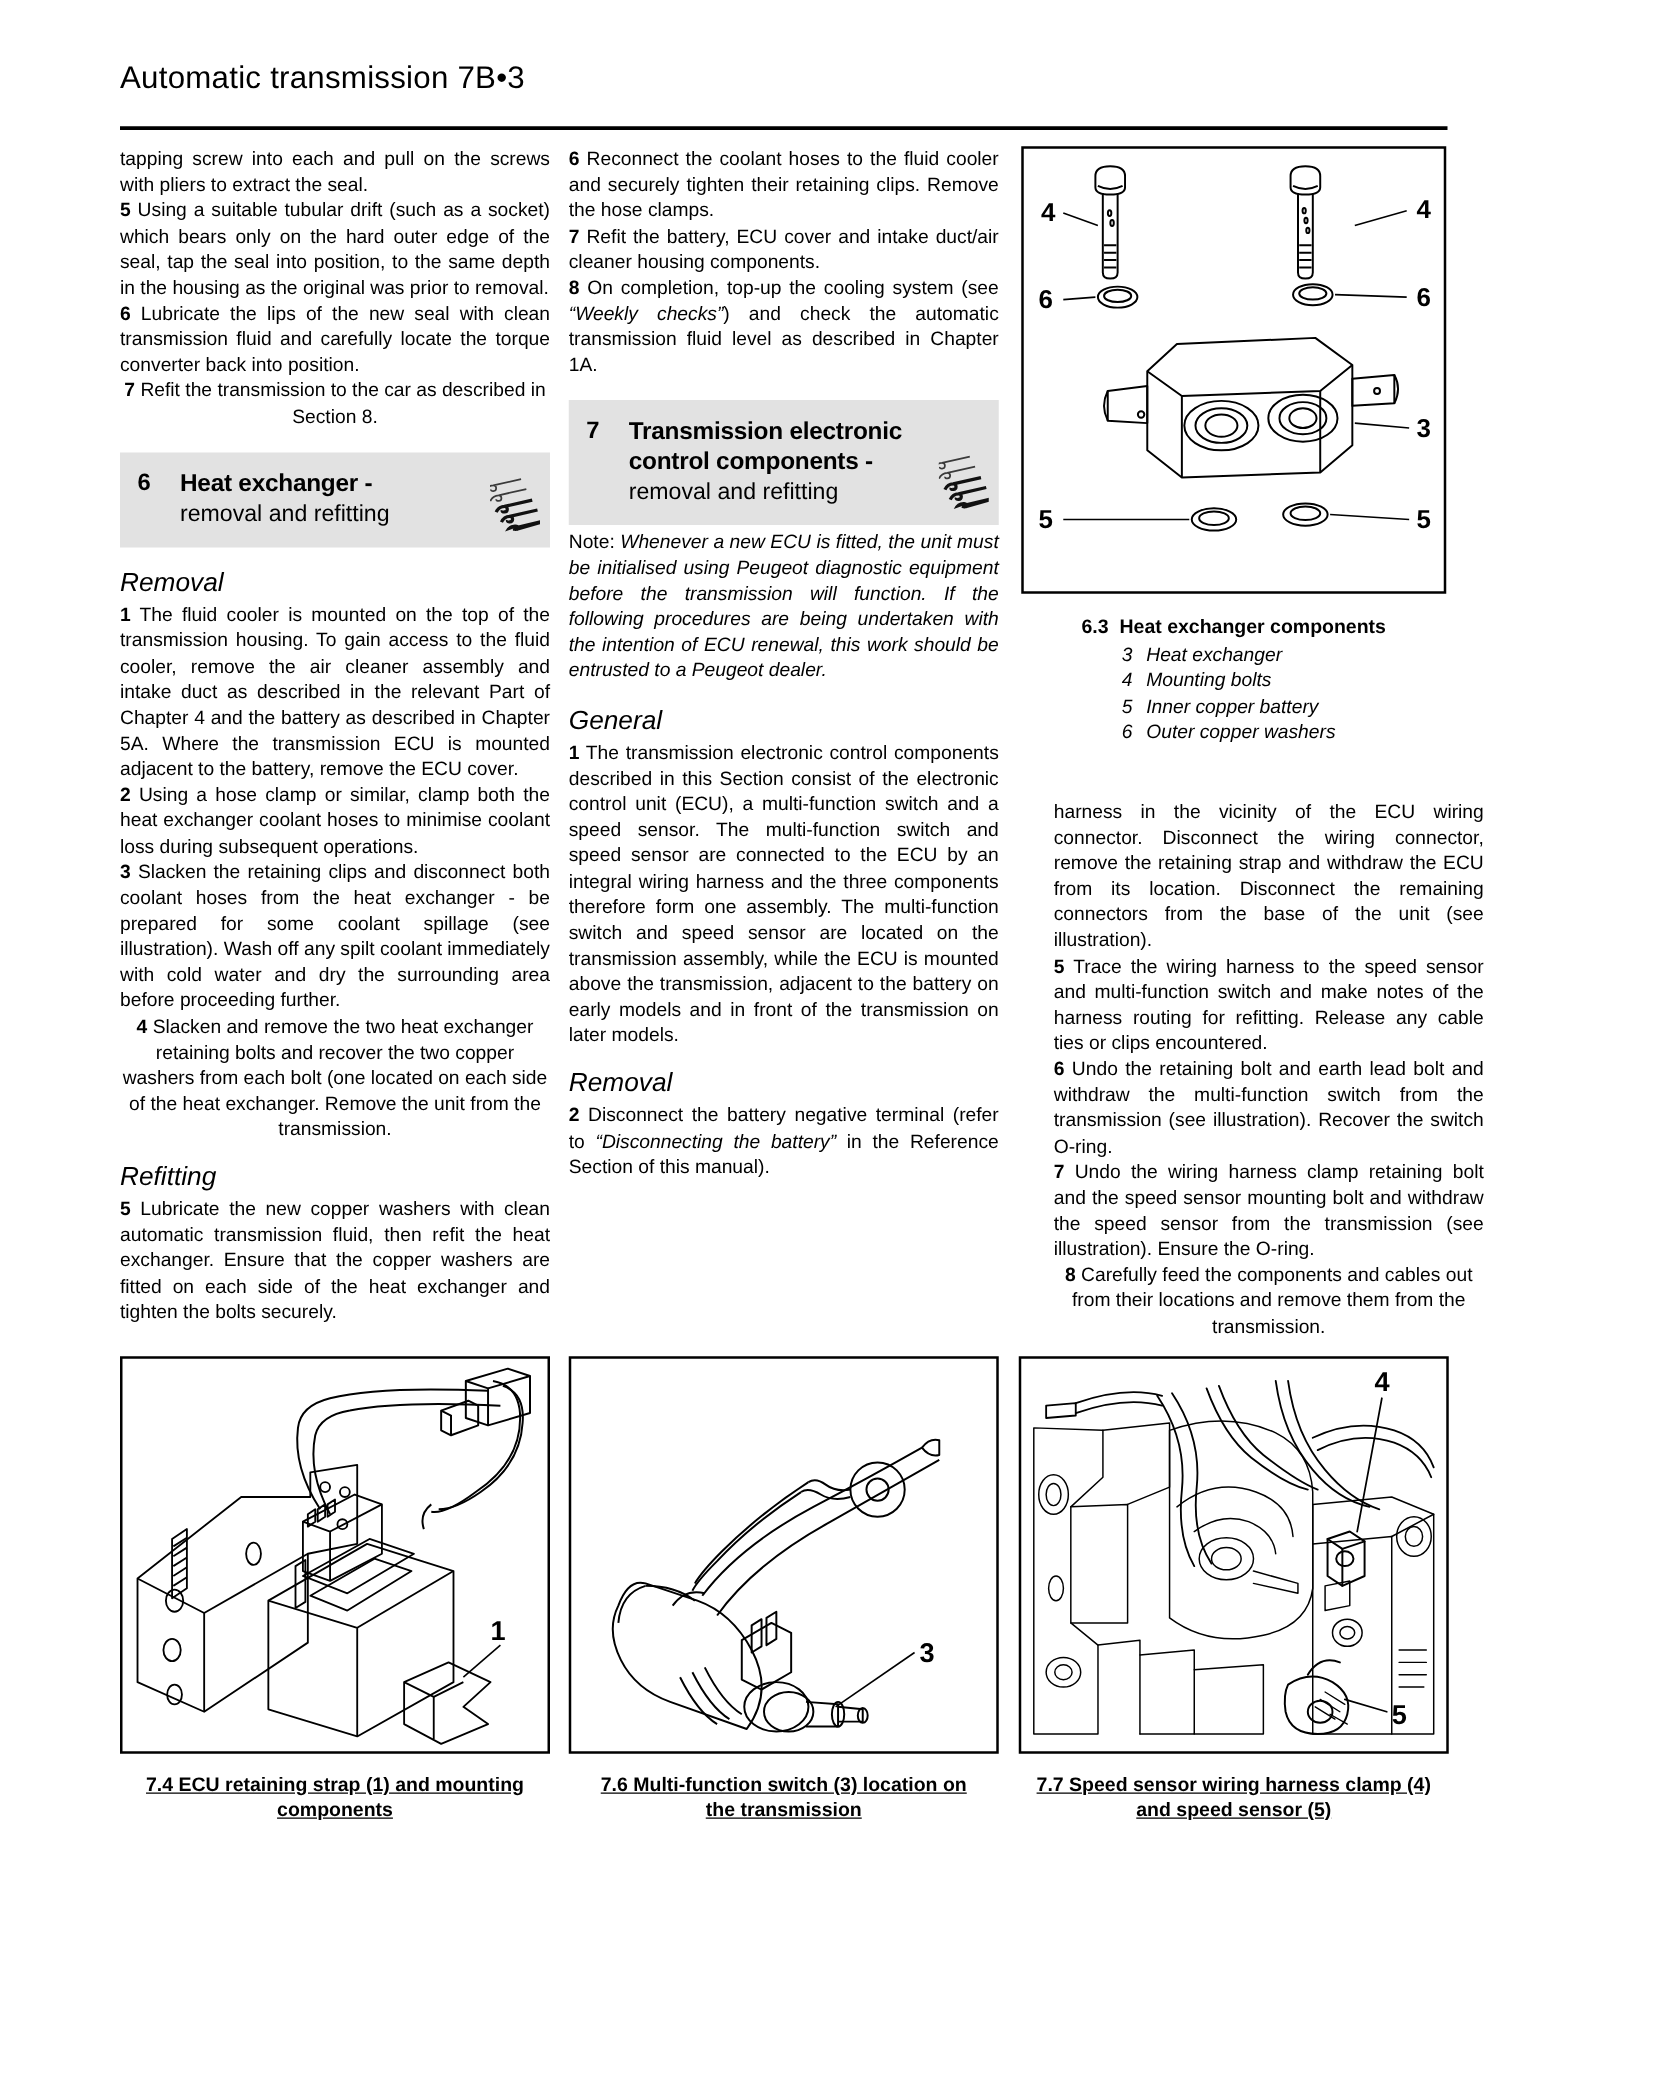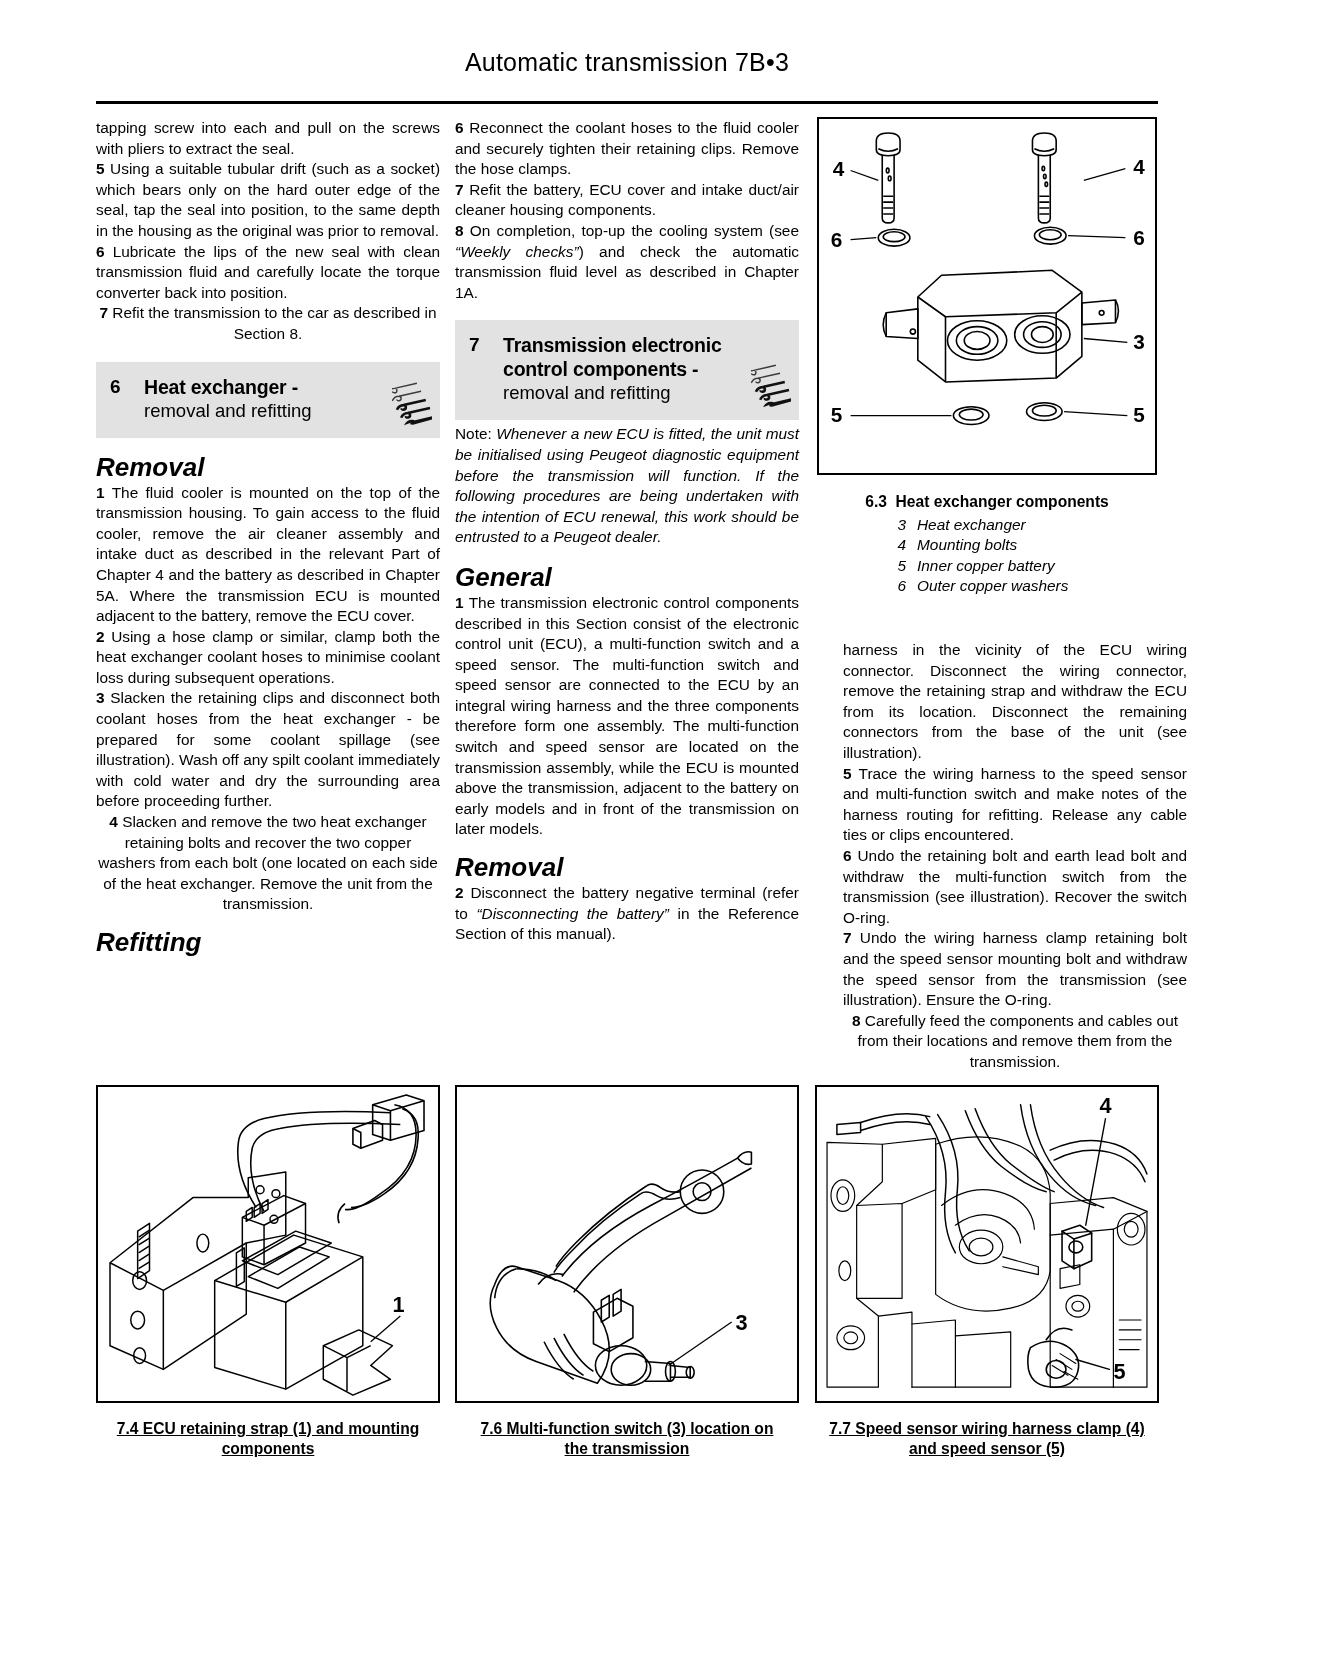--- a/index.html
+++ b/index.html
@@ -21,21 +21,21 @@
     width: 1336px;
     height: 1670px;
   }
 
   
   .header {
     position: absolute;
     left: 96px;
     top: 48px;
     width: 1062px;
-    text-align: center;
+    text-align: left;
     text-decoration: underline;
   }
   .header-title {
     font-size: 25px;
     letter-spacing: .2px;
     display: inline-block;
   }
   .header-rule {
     position: absolute;
     left: 96px;
@@ -97,22 +97,22 @@
   .spanner {
     position: absolute;
     right: 8px;
     bottom: 8px;
     width: 40px;
     height: 52px;
   }
 
   
   .subhead {
-    font-size: 26px;
-    font-weight: bold;
+    font-size: 21px;
+    font-weight: normal;
     font-style: italic;
     margin: 17px 0 4px 0;
     line-height: 24px;
   }
   .subhead.tight { margin-top: 15px; }
 
   
   .figbox {
     border: 2px solid #000;
     background: #fff;
@@ -204,20 +204,21 @@
     <p><span class="num">1</span> <span>The fluid cooler is mounted on the top of the transmission housing. To gain access to the fluid cooler, remove the air cleaner assembly and intake duct as described in the relevant Part of Chapter 4 and the battery as described in Chapter 5A. Where the transmission ECU is mounted adjacent to the battery, remove the ECU cover.</span></p>
 
     <p><span class="num">2</span> <span>Using a hose clamp or similar, clamp both the heat exchanger coolant hoses to minimise coolant loss during subsequent operations.</span></p>
 
     <p><span class="num">3</span> <span>Slacken the retaining clips and disconnect both coolant hoses from the heat exchanger - be prepared for some coolant spillage </span><span class="b">(see illustration)</span><span>. Wash off any spilt coolant immediately with cold water and dry the surrounding area before proceeding further.</span></p>
 
     <p class="last"><span class="num">4</span> <span>Slacken and remove the two heat exchanger retaining bolts and recover the two copper washers from each bolt (one located on each side of the heat exchanger. Remove the unit from the transmission.</span></p>
 
     <div class="subhead tight">Refitting</div>
 
+    <p><span class="num">5</span> <span>Lubricate the new copper washers with clean automatic transmission fluid, then refit the heat exchanger. Ensure that the copper washers are fitted on each side of the heat exchanger and tighten the bolts securely.</span></p>
   </div>
 
   <div class="col" id="col2">
 
     <p><span class="num">6</span> <span>Reconnect the coolant hoses to the fluid cooler and securely tighten their retaining clips. Remove the hose clamps.</span></p>
 
     <p><span class="num">7</span> <span>Refit the battery, ECU cover and intake duct/air cleaner housing components.</span></p>
 
     <p><span class="num">8</span> <span>On completion, top-up the cooling system (see </span><span class="i">“Weekly checks”</span><span>) and check the automatic transmission fluid level as described in Chapter 1A.</span></p>
 

